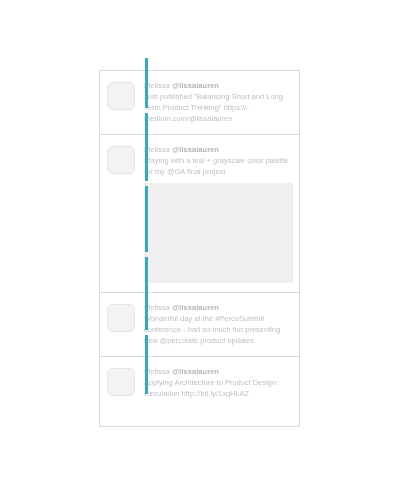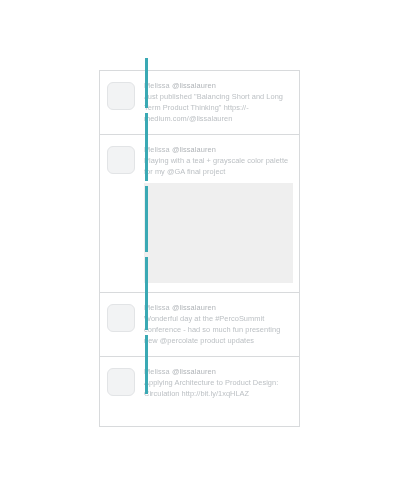--- a/index.html
+++ b/index.html
@@ -58,21 +58,21 @@
   }
 
   .author-line {
     font-size: 7.4px;
     line-height: 11px;
     color: #b9bdc1;
     letter-spacing: 0.1px;
     white-space: nowrap;
   }
   .author-name { color: #b9bdc1; }
-  .author-handle { color: #b0b4b8; font-weight: normal; }
+  .author-handle { color: #b0b4b8; font-weight: bold; }
 
   .post-text {
     font-size: 7.4px;
     line-height: 11.2px;
     color: #bcc0c4;
     letter-spacing: 0.05px;
     word-wrap: break-word;
   }
 
   .post-image {

